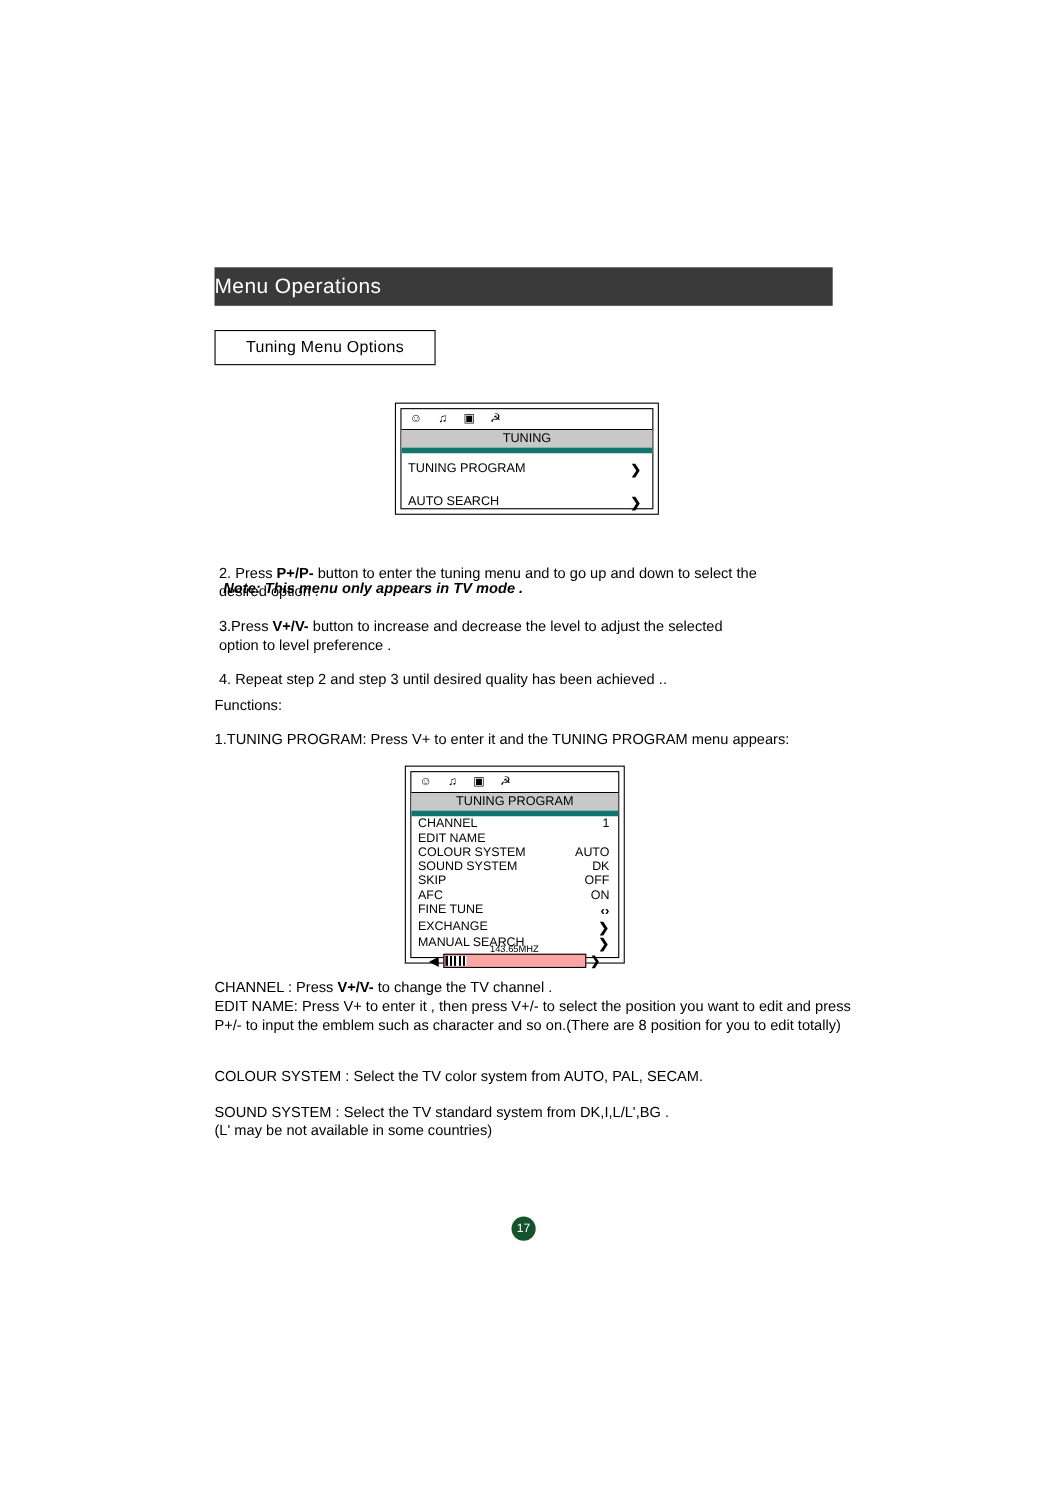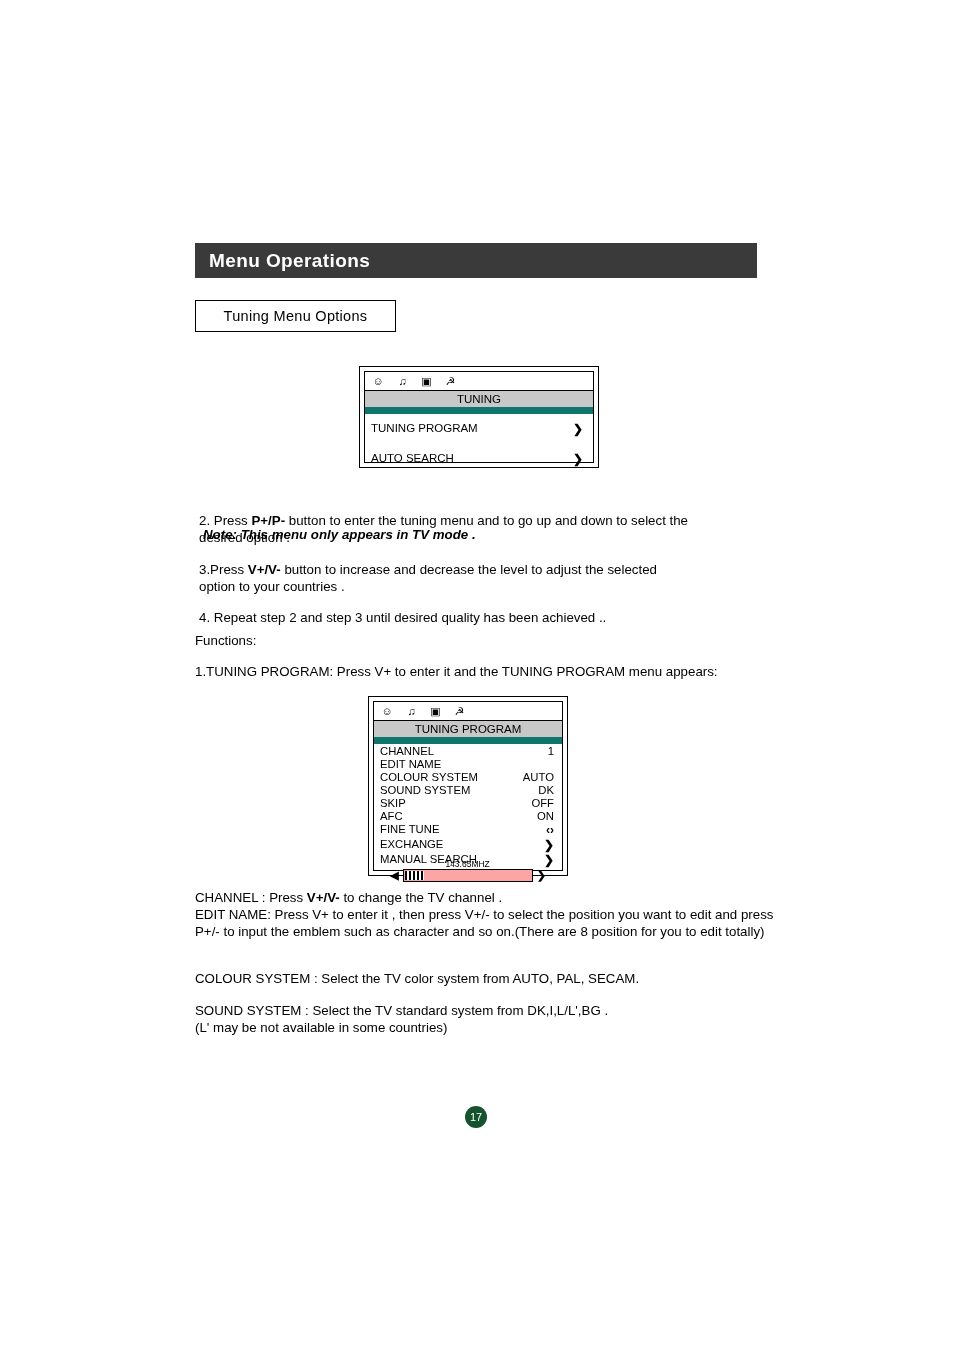--- a/index.html
+++ b/index.html
@@ -29,23 +29,22 @@
     top: 243px;
     width: 562px;
     height: 35px;
     background: #3a3a3a;
     color: #ffffff;
     display: flex;
     align-items: center;
   }
   .header-bar .title {
     font-size: 19px;
-    font-weight: bold;
+    font-weight: normal;
     letter-spacing: 0.4px;
-    padding-left: 14px;
   }
 
   
   .section-box {
     position: absolute;
     left: 195px;
     top: 300px;
     width: 199px;
     height: 30px;
     border: 1.5px solid #000;
@@ -96,21 +95,21 @@
     display: inline-block;
     width: 15px;
     text-align: center;
     font-size: 11px;
   }
   .osd-titlebar {
     background: #c8c8c8;
     text-align: center;
     font-size: 11.5px;
     padding: 2px 0 2px 0;
-    border-bottom: 7px solid #0f766e;
+    border-bottom: 5px solid #0f766e;
   }
   .osd-row {
     display: flex;
     justify-content: space-between;
     font-size: 11.5px;
     padding: 1px 8px 1px 8px;
   }
   .osd-row .val { }
   .chev { font-size: 12px; font-weight: bold; }
 
@@ -206,21 +205,21 @@
     </div>
   </div>
 
   <div class="para note" style="left:203px; top:483px; width:520px;">Note: This menu only appears in TV mode .</div>
 
   <div class="para" style="left:199px; top:513px; width:510px;">
     <span>2. Press </span><b>P+/P-</b><span> button to enter the tuning menu and to go up and down to select the desired option .</span>
   </div>
 
   <div class="para" style="left:199px; top:562px; width:495px;">
-    <span>3.Press </span><b>V+/V-</b><span> button to increase and decrease the level to adjust the selected option to your countries .</span>
+    <span>3.Press </span><b>V+/V-</b><span> button to increase and decrease the level to adjust the selected option to level preference .</span>
   </div>
 
   <div class="para" style="left:199px; top:610px; width:530px;">4. Repeat step 2 and step 3 until desired quality has been achieved ..</div>
 
   <div class="para" style="left:195px; top:633px; width:300px;">Functions:</div>
 
   <div class="para" style="left:195px; top:664px; width:560px;">1.TUNING PROGRAM: Press V+ to enter it and the TUNING PROGRAM menu appears:</div>
 
   <div class="osd" id="osd-tuning-program" style="left:368px; top:696px; width:200px; height:180px;">
     <div class="osd-inner">

